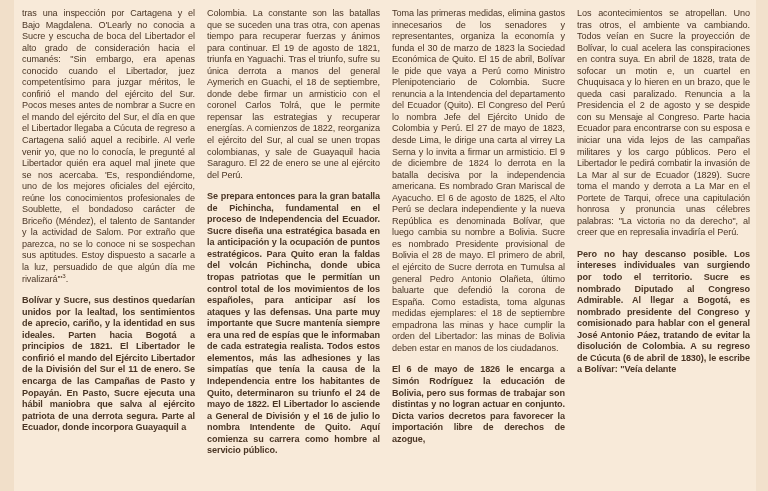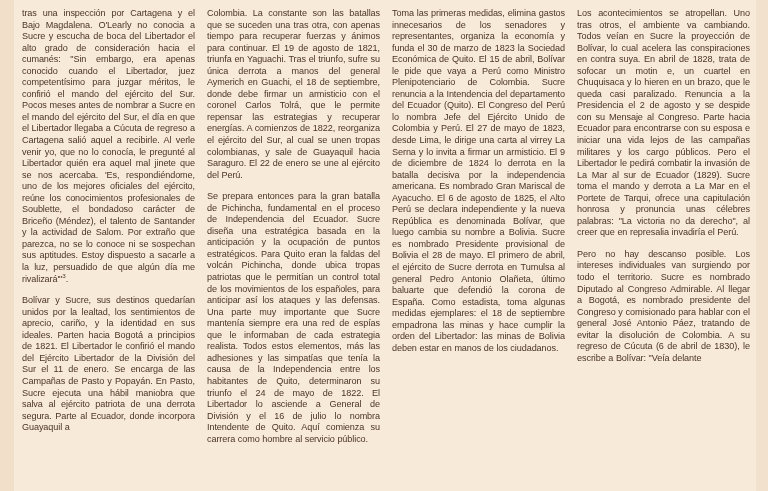--- a/index.html
+++ b/index.html
@@ -56,20 +56,21 @@
     line-height: 11.55px;
     color: #4a3524;
     text-align: justify;
     text-justify: inter-word;
     hyphens: manual;
     letter-spacing: -0.01em;
     word-spacing: 0.02em;
   }
   .para:last-child {
     margin-bottom: 0;
+    font-weight: bold;
   }
   .para sup {
     font-size: 6.2px;
     vertical-align: super;
     line-height: 0;
   }
 </style>
 </head>
 <body>
 
@@ -81,20 +82,21 @@
       <p class="para">Bolívar y Sucre, sus destinos quedarían unidos por la lealtad, los sentimientos de aprecio, cariño, y la identidad en sus ideales. Parten hacia Bogotá a principios de 1821. El Libertador le confirió el mando del Ejército Libertador de la División del Sur el 11 de enero. Se encarga de las Campañas de Pasto y Popayán. En Pasto, Sucre ejecuta una hábil maniobra que salva al ejército patriota de una derrota segura. Parte al Ecuador, donde incorpora Guayaquil a</p>
     </div>
 
     <div class="column">
       <p class="para">Colombia. La constante son las batallas que se suceden una tras otra, con apenas tiempo para recuperar fuerzas y ánimos para continuar. El 19 de agosto de 1821, triunfa en Yaguachi. Tras el triunfo, sufre su única derrota a manos del general Aymerich en Guachi, el 18 de septiembre, donde debe firmar un armisticio con el coronel Carlos Tolrá, que le permite repensar las estrategias y recuperar energías. A comienzos de 1822, reorganiza el ejército del Sur, al cual se unen tropas colombianas, y sale de Guayaquil hacia Saraguro. El 22 de enero se une al ejército del Perú.</p>
       <p class="para">Se prepara entonces para la gran batalla de Pichincha, fundamental en el proceso de Independencia del Ecuador. Sucre diseña una estratégica basada en la anticipación y la ocupación de puntos estratégicos. Para Quito eran la faldas del volcán Pichincha, donde ubica tropas patriotas que le permitían un control total de los movimientos de los españoles, para anticipar así los ataques y las defensas. Una parte muy importante que Sucre mantenía siempre era una red de espías que le informaban de cada estrategia realista. Todos estos elementos, más las adhesiones y las simpatías que tenía la causa de la Independencia entre los habitantes de Quito, determinaron su triunfo el 24 de mayo de 1822. El Libertador lo asciende a General de División y el 16 de julio lo nombra Intendente de Quito. Aquí comienza su carrera como hombre al servicio público.</p>
     </div>
 
     <div class="column">
       <p class="para">Toma las primeras medidas, elimina gastos innecesarios de los senadores y representantes, organiza la economía y funda el 30 de marzo de 1823 la Sociedad Económica de Quito. El 15 de abril, Bolívar le pide que vaya a Perú como Ministro Plenipotenciario de Colombia. Sucre renuncia a la Intendencia del departamento del Ecuador (Quito). El Congreso del Perú lo nombra Jefe del Ejército Unido de Colombia y Perú. El 27 de mayo de 1823, desde Lima, le dirige una carta al virrey La Serna y lo invita a firmar un armisticio. El 9 de diciembre de 1824 lo derrota en la batalla decisiva por la independencia americana. Es nombrado Gran Mariscal de Ayacucho. El 6 de agosto de 1825, el Alto Perú se declara independiente y la nueva República es denominada Bolívar, que luego cambia su nombre a Bolivia. Sucre es nombrado Presidente provisional de Bolivia el 28 de mayo. El primero de abril, el ejército de Sucre derrota en Tumulsa al general Pedro Antonio Olañeta, último baluarte que defendió la corona de España. Como estadista, toma algunas medidas ejemplares: el 18 de septiembre empadrona las minas y hace cumplir la orden del Libertador: las minas de Bolivia deben estar en manos de los ciudadanos.</p>
+      <p class="para">El 6 de mayo de 1826 le encarga a Simón Rodríguez la educación de Bolivia, pero sus formas de trabajar son distintas y no logran actuar en conjunto. Dicta varios decretos para favorecer la importación libre de derechos de azogue,</p>
     </div>
 
     <div class="column">
       <p class="para">Los acontecimientos se atropellan. Uno tras otros, el ambiente va cambiando. Todos veían en Sucre la proyección de Bolívar, lo cual acelera las conspiraciones en contra suya. En abril de 1828, trata de sofocar un motin e, un cuartel en Chuquisaca y lo hieren en un brazo, que le queda casi paralizado. Renuncia a la Presidencia el 2 de agosto y se despide con su Mensaje al Congreso. Parte hacia Ecuador para encontrarse con su esposa e iniciar una vida lejos de las campañas militares y los cargo públicos. Pero el Libertador le pedirá combatir la invasión de La Mar al sur de Ecuador (1829). Sucre toma el mando y derrota a La Mar en el Portete de Tarqui, ofrece una capitulación honrosa y pronuncia unas célebres palabras: "La victoria no da derecho", al creer que en represalia invadiría el Perú.</p>
       <p class="para">Pero no hay descanso posible. Los intereses individuales van surgiendo por todo el territorio. Sucre es nombrado Diputado al Congreso Admirable. Al llegar a Bogotá, es nombrado presidente del Congreso y comisionado para hablar con el general José Antonio Páez, tratando de evitar la disolución de Colombia. A su regreso de Cúcuta (6 de abril de 1830), le escribe a Bolívar: "Veía delante</p>
     </div>
 
   </div>
 </div>
 

